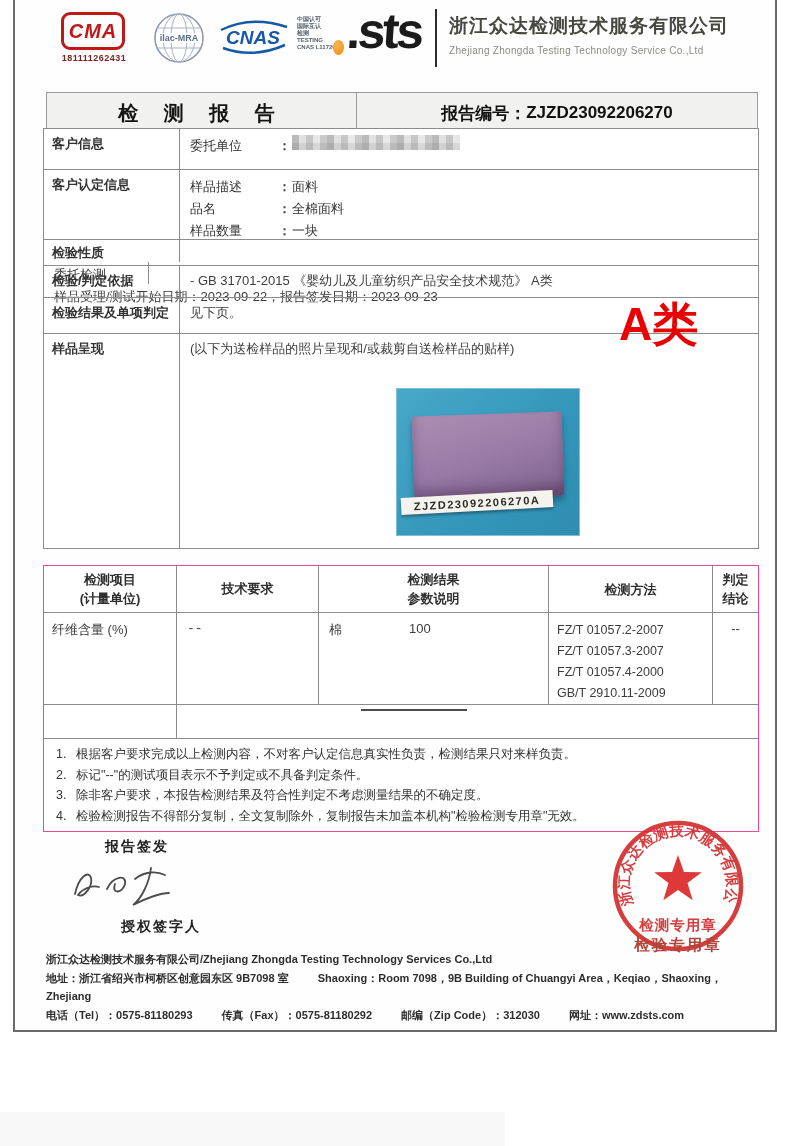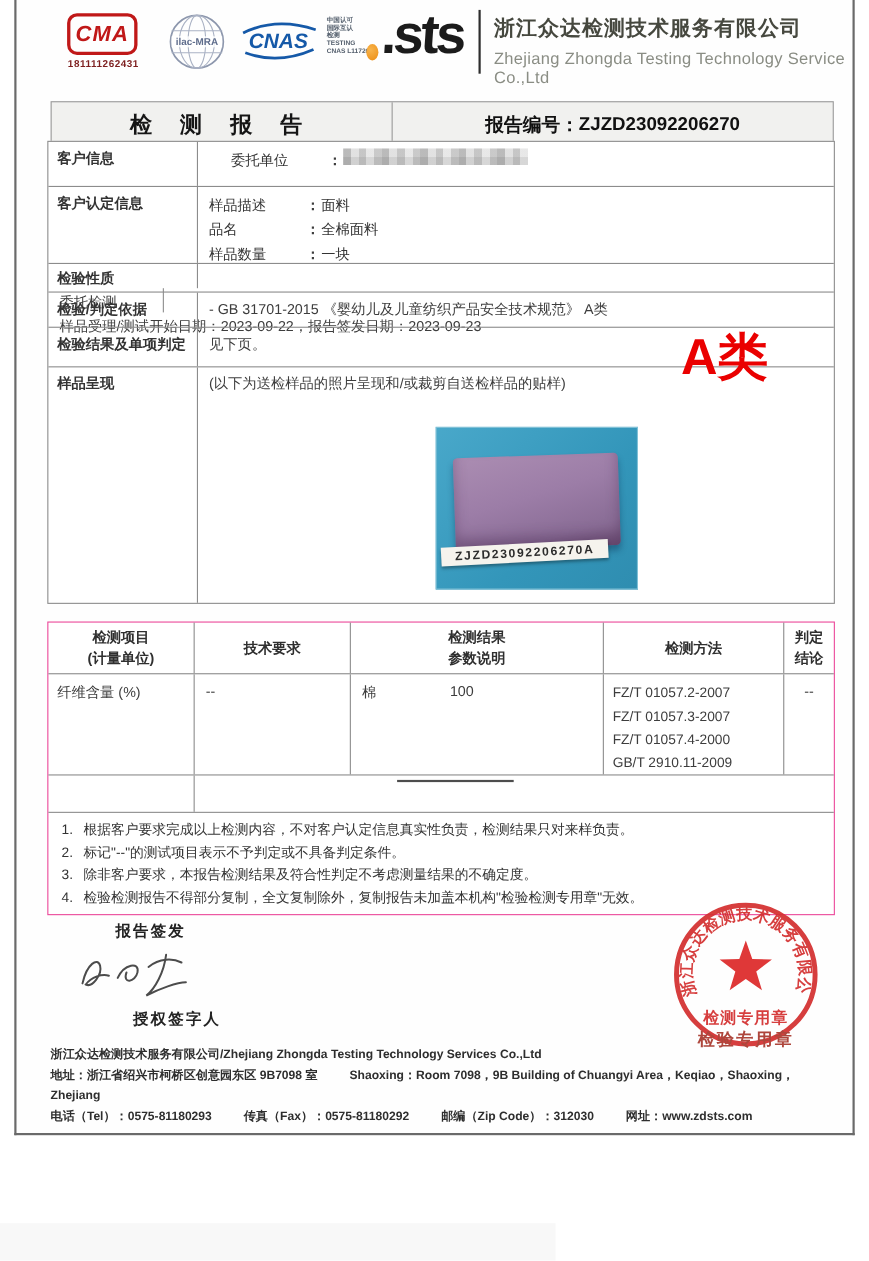--- a/index.html
+++ b/index.html
@@ -12,21 +12,21 @@
   .cma-box span { font-size:20px; font-weight:800; font-style:italic; color:#c01818; letter-spacing:1px; }
   .cma-num { font-size:9px; color:#7d1f1f; font-weight:600; margin-top:3px; letter-spacing:.5px; }
   .logo-ilac { position:absolute; left:138px; top:12px; }
   .logo-cnas { position:absolute; left:200px; top:17px; }
   .cnas-side { position:absolute; left:282px; top:16px; font-size:6px; line-height:7px; color:#55606e; white-space:pre-line; font-weight:600; }
   .orange-dot { position:absolute; left:318px; top:40px; width:11px; height:15px; border-radius:50%; background:radial-gradient(circle at 35% 35%, #f8b44c, #ec8c12); }
   .logo-sts { position:absolute; left:332px; top:2px; font-size:50px; font-weight:800; letter-spacing:-3px; color:#1b1b1b; transform:skewX(-4deg); }
   .header-divider { position:absolute; left:420px; top:9px; width:2px; height:58px; background:#2d2d2d; }
   .company-block { position:absolute; left:434px; top:13px; }
   .company-cn { font-size:19px; font-weight:700; color:#46483f; letter-spacing:1px; }
-  .company-en { font-size:15px; color:#8a8d84; margin-top:6px; letter-spacing:.3px; }
+  .company-en { font-size:10px; color:#8a8d84; margin-top:6px; letter-spacing:.3px; }
 
   
   .title-bar { position:absolute; left:31px; top:92px; width:712px; height:42px; border:1px solid #9a9a9a; background:#f1f1ef; display:flex; }
   .title-left { width:310px; border-right:1px solid #9a9a9a; display:flex; align-items:center; justify-content:center; font-size:20px; font-weight:700; color:#151515; letter-spacing:10px; }
   .title-right { flex:1; display:flex; align-items:center; justify-content:center; font-size:17px; font-weight:700; color:#111; }
 
   
   .info-table { position:absolute; left:28px; top:128px; width:716px; border:1px solid #8c8c8c; background:#fff; }
   .irow { display:flex; position:relative; }
   .irow + .irow { border-top:1px solid #8c8c8c; }
@@ -55,21 +55,21 @@
 
   .class-mark { position:absolute; left:604px; top:294px; font-size:46px; font-weight:700; color:#ea0000; letter-spacing:0; }
 
   
   .res-table { position:absolute; left:28px; top:565px; width:716px; border:1px solid #ec4899; background:#fff; }
   .rrow { display:flex; position:relative; }
   .rrow + .rrow { border-top:1px solid #8c8c8c; }
   .rc { border-right:1px solid #8c8c8c; font-size:13px; }
   .rc:last-child { border-right:none; }
   .c1 { width:133px; flex-shrink:0; }
-  .c2 { width:142px; flex-shrink:0; }
+  .c2 { width:142px; flex-shrink:0;font-family:Liberation Mono, monospace; }
   .c3 { width:230px; flex-shrink:0; }
   .c4 { width:164px; flex-shrink:0; }
   .c5 { flex:1; }
   .rhead .rc { display:flex; flex-direction:column; align-items:center; justify-content:center; height:46px; font-weight:600; color:#2f2f2f; line-height:19px; }
   .rdata { height:92px; }
   .rdata .c1 { padding:8px 4px 0 8px; }
   .rdata .c2 { padding:8px 4px 0 10px; }
   .rdata .c3 { padding:8px 4px 0 10px; display:flex; }
   .rdata .c3 .rname { width:80px; }
   .rdata .c4 { padding:7px 4px 0 8px; font-size:12.5px; line-height:21px; }
@@ -143,21 +143,21 @@
   <div class="title-bar">
     <div class="title-left">检 测 报 告</div>
     <div class="title-right">
       <span>报告编号：</span>
       <span>ZJZD23092206270</span>
     </div>
   </div>
 
   <div class="info-table">
 
-    <div class="irow" style="height:40px;gap:20px;">
+    <div class="irow" style="height:40px;">
       <div class="ilabel">客户信息</div>
       <div class="icontent">
         <div class="fieldline">
           <span class="fname">委托单位</span>
           <span class="fcolon">：</span>
           <span class="mosaic"></span>
         </div>
       </div>
     </div>
 

